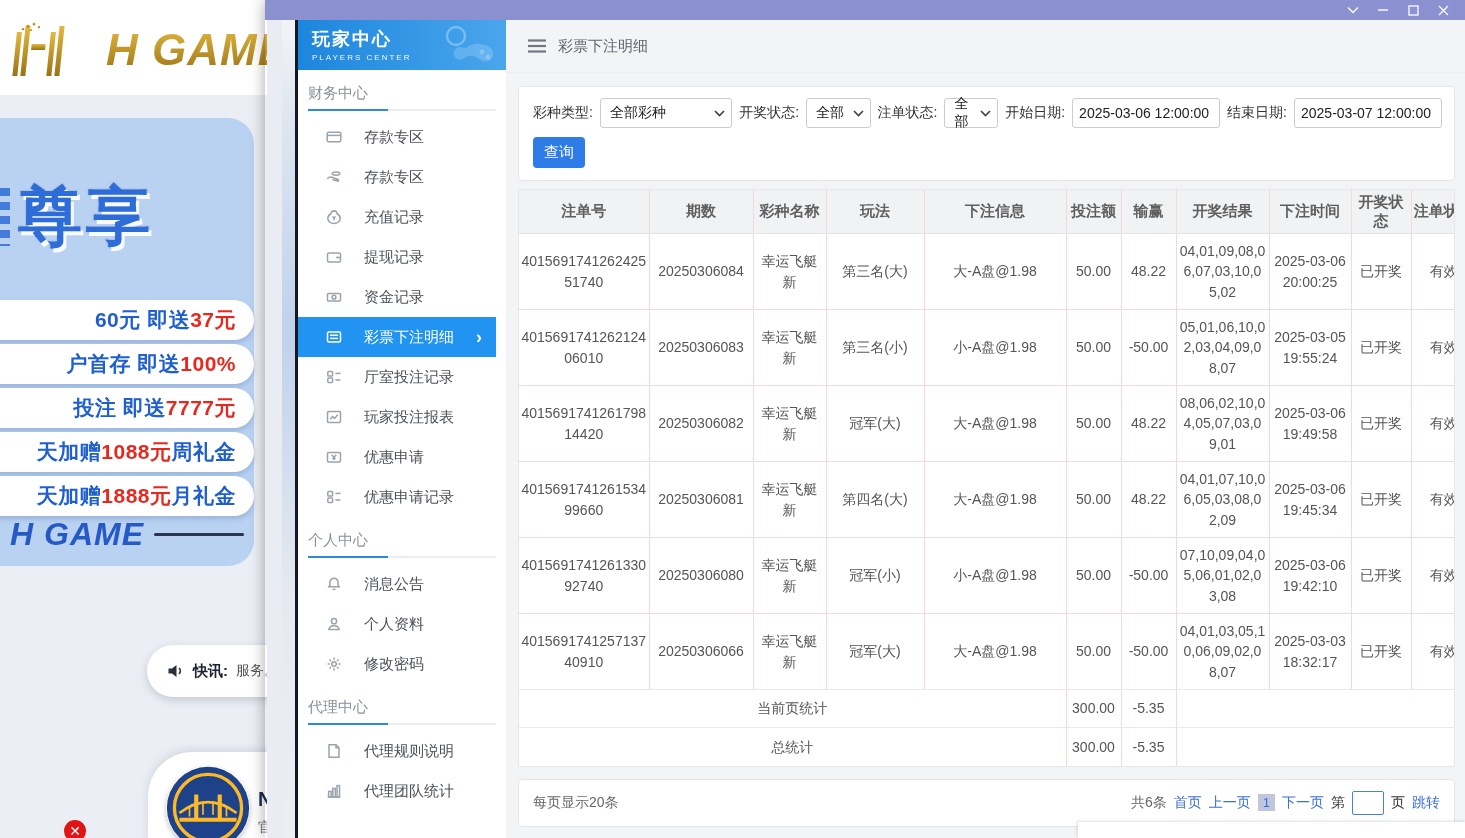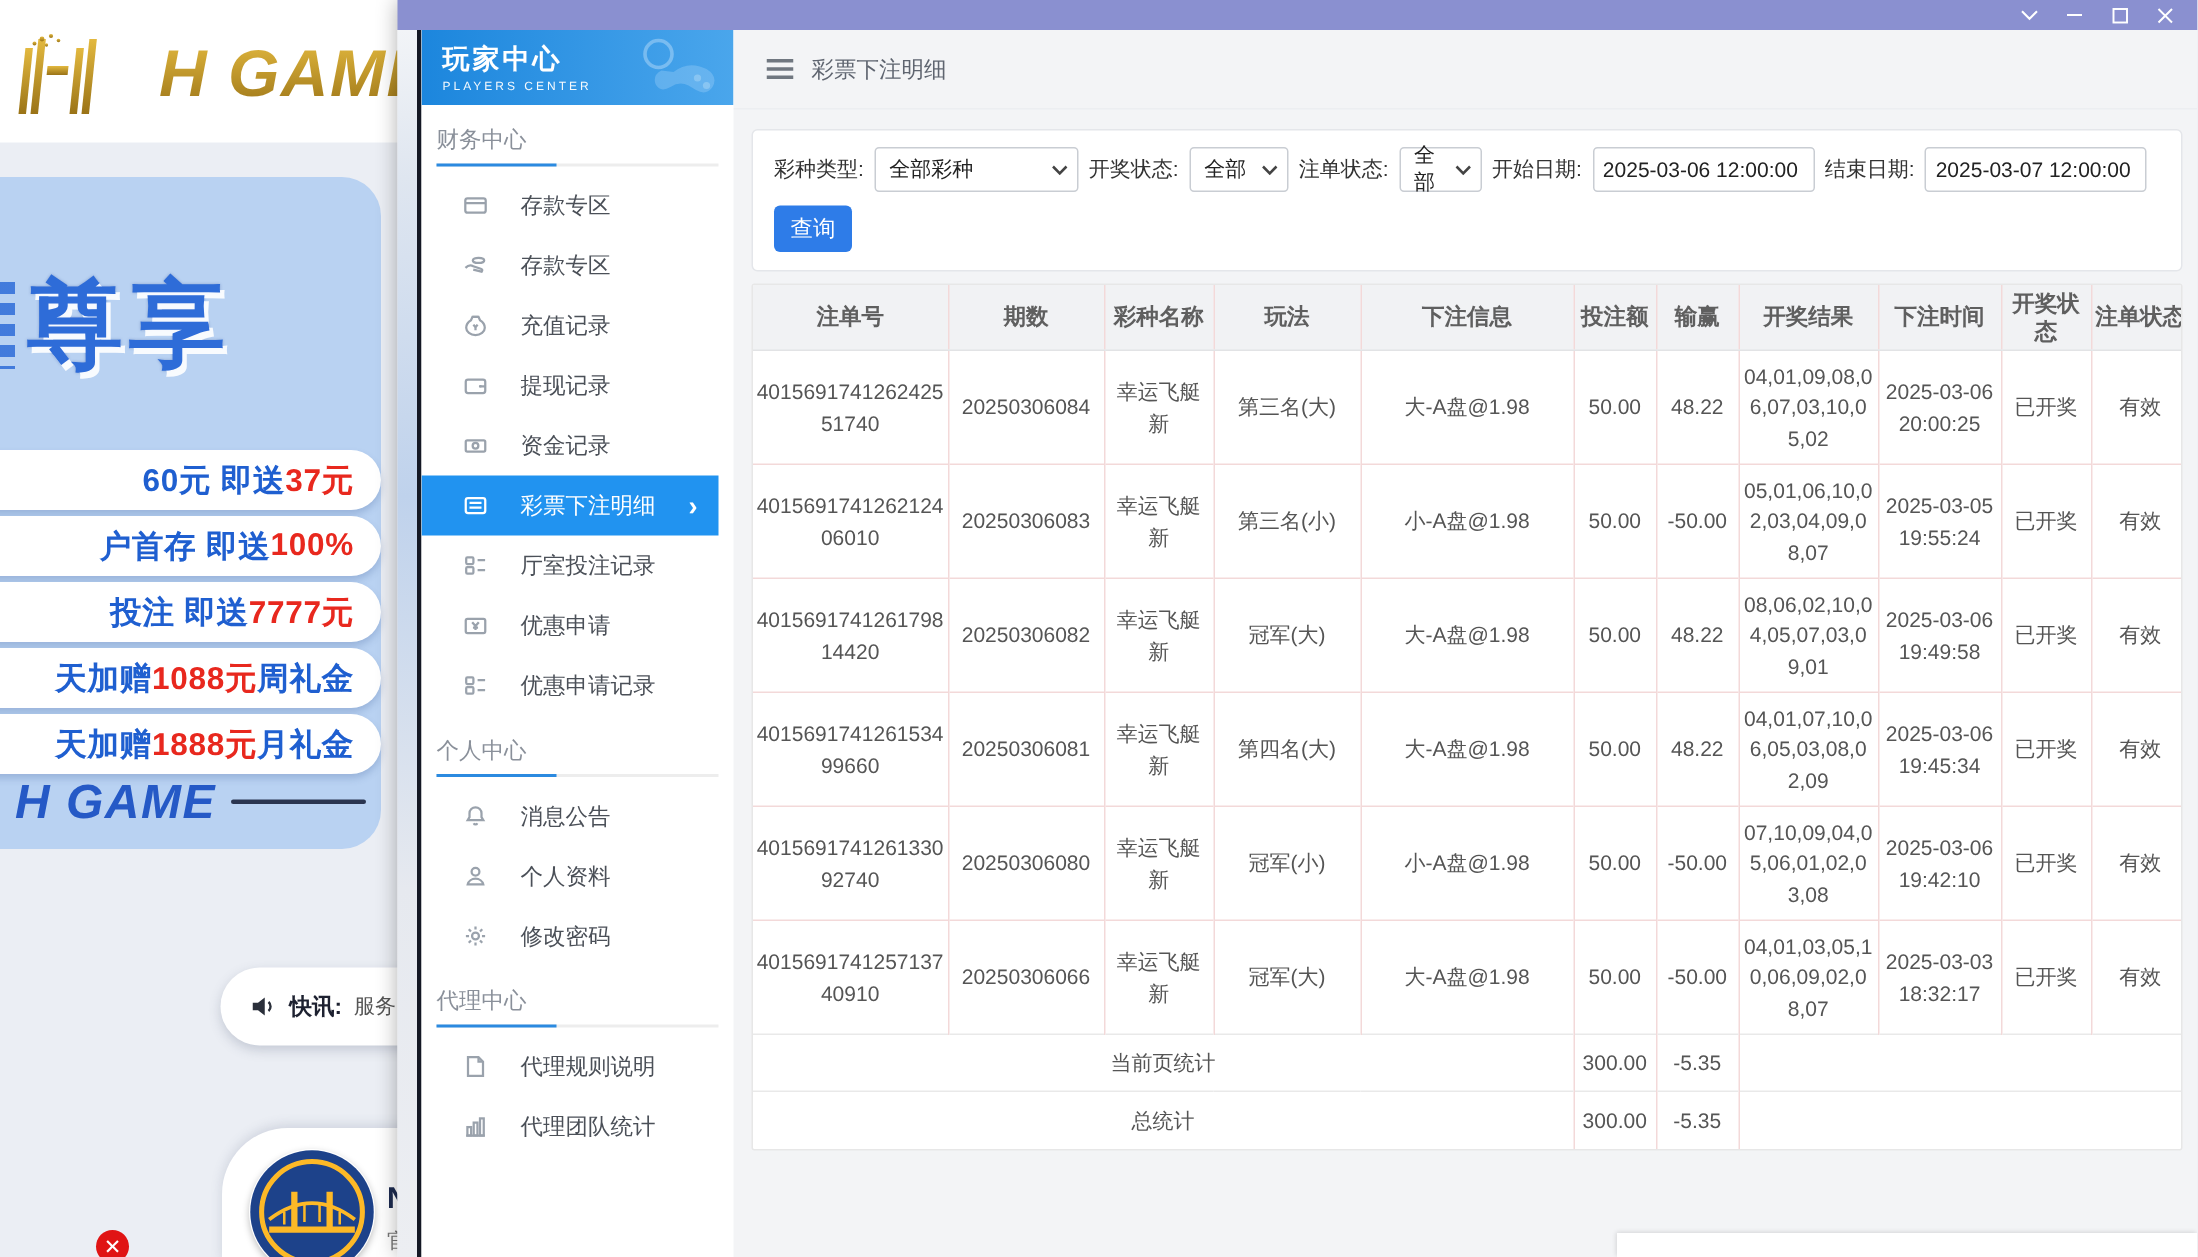--- a/index.html
+++ b/index.html
@@ -37,21 +37,21 @@
   .bc-texts{padding-top:22px;}
   .bc-title{font-size:20px;font-weight:bold;color:#1d2b50;}
   .bc-sub{font-size:14px;color:#777;margin-top:8px;}
   .red-close{position:absolute;left:64px;top:820px;width:22px;height:22px;border-radius:50%;background:#e01414;
     color:#fff;font-size:14px;font-weight:bold;display:flex;align-items:center;justify-content:center;cursor:pointer;}
   
   .window{position:absolute;left:265px;top:0;width:1200px;height:838px;box-shadow:0 0 14px rgba(0,0,0,.35);}
   .titlebar{height:20px;background:#8a90d0;display:flex;align-items:center;justify-content:flex-end;gap:14px;padding-right:14px;}
   .wc{width:16px;height:14px;display:flex;align-items:center;justify-content:center;cursor:pointer;}
   .wc svg{display:block;}
-  .win-body{display:flex;height:818px;background:#f3f4f6;}
+  .win-body{display:flex;height:818px;background:#f3f4f6;margin-left:17px;}
   .left-strip{width:13px;background:linear-gradient(180deg,#f2f4f7 0%,#dfe6f0 12%,#bfd2ec 38%,#e6e9ef 70%,#ecEef2 100%);}
   .dark-edge{width:3px;background:#141824;}
   
   .sidebar{width:208px;background:#fff;flex:0 0 auto;overflow:hidden;}
   .sb-header{height:50px;background:linear-gradient(90deg,#1c86dd,#4aa6ec);position:relative;color:#fff;padding:7px 0 0 14px;box-sizing:border-box;overflow:hidden;}
   .sb-header .deco{position:absolute;right:8px;top:2px;width:60px;height:46px;opacity:.45;}
   .sb-title{font-size:18px;font-weight:bold;letter-spacing:2px;}
   .sb-sub{font-size:8px;letter-spacing:2px;margin-top:2px;opacity:.95;}
   .sb-section-title{font-size:15px;color:#8a909a;padding:14px 0 6px 10px;}
   .sb-underline{height:2px;margin:0 10px 6px 10px;background:#ededed;position:relative;}
@@ -297,20 +297,29 @@
                 <rect x="1.8" y="9" width="4.8" height="4.4" rx=".8" fill="none" stroke="currentColor" stroke-width="1.5"></rect>
                 <line x1="9.4" y1="4.4" x2="14.4" y2="4.4" fill="none" stroke="currentColor" stroke-width="1.5"></line>
                 <line x1="9.4" y1="11" x2="14.4" y2="11" fill="none" stroke="currentColor" stroke-width="1.5"></line>
               </svg>
             </span>
             <span class="sb-label">厅室投注记录</span>
           </div>
           <div class="sb-item">
             <span class="sb-ico">
               <svg viewBox="0 0 16 16">
+                <rect x="1.5" y="2.5" width="13" height="11" rx="1.2" fill="none" stroke="currentColor" stroke-width="1.5"></rect>
+                <path d="M4 10.2l2.5-2.6 2 1.8 3.2-3.6" fill="none" stroke="currentColor" stroke-width="1.5"></path>
+              </svg>
+            </span>
+            <span class="sb-label">玩家投注报表</span>
+          </div>
+          <div class="sb-item">
+            <span class="sb-ico">
+              <svg viewBox="0 0 16 16">
                 <rect x="1.5" y="3.5" width="13" height="9.5" rx="1.2" fill="none" stroke="currentColor" stroke-width="1.5"></rect>
                 <path d="M5.8 5.8l2.2 2.6 2.2-2.6M8 8.4v2.6M6.3 9.4h3.4" fill="none" stroke="currentColor" stroke-width="1.5"></path>
               </svg>
             </span>
             <span class="sb-label">优惠申请</span>
           </div>
           <div class="sb-item">
             <span class="sb-ico">
               <svg viewBox="0 0 16 16">
                 <rect x="1.8" y="2.6" width="4.8" height="4.4" rx=".8" fill="none" stroke="currentColor" stroke-width="1.5"></rect>
@@ -534,17 +543,31 @@
               <tr class="summary">
                 <td colspan="5">总统计</td>
                 <td>300.00</td>
                 <td>-5.35</td>
                 <td colspan="4"></td>
               </tr>
             </tbody>
         </table>
       </div>
 
+      <div class="panel pagination">
+        <span>每页显示20条</span>
+        <span class="pg-right">
+          <span>共6条</span>
+          <span class="pg-link">首页</span>
+          <span class="pg-link">上一页</span>
+          <span class="pg-current">1</span>
+          <span class="pg-link">下一页</span>
+          <span class="pg-dark">第</span>
+          <input class="jump-input" value="" style="">
+          <span class="pg-dark">页</span>
+          <span class="pg-link">跳转</span>
+        </span>
+      </div>
 
       <div class="corner-box"></div>
     </div>
   </div>
 </div>
 
 </body></html>

